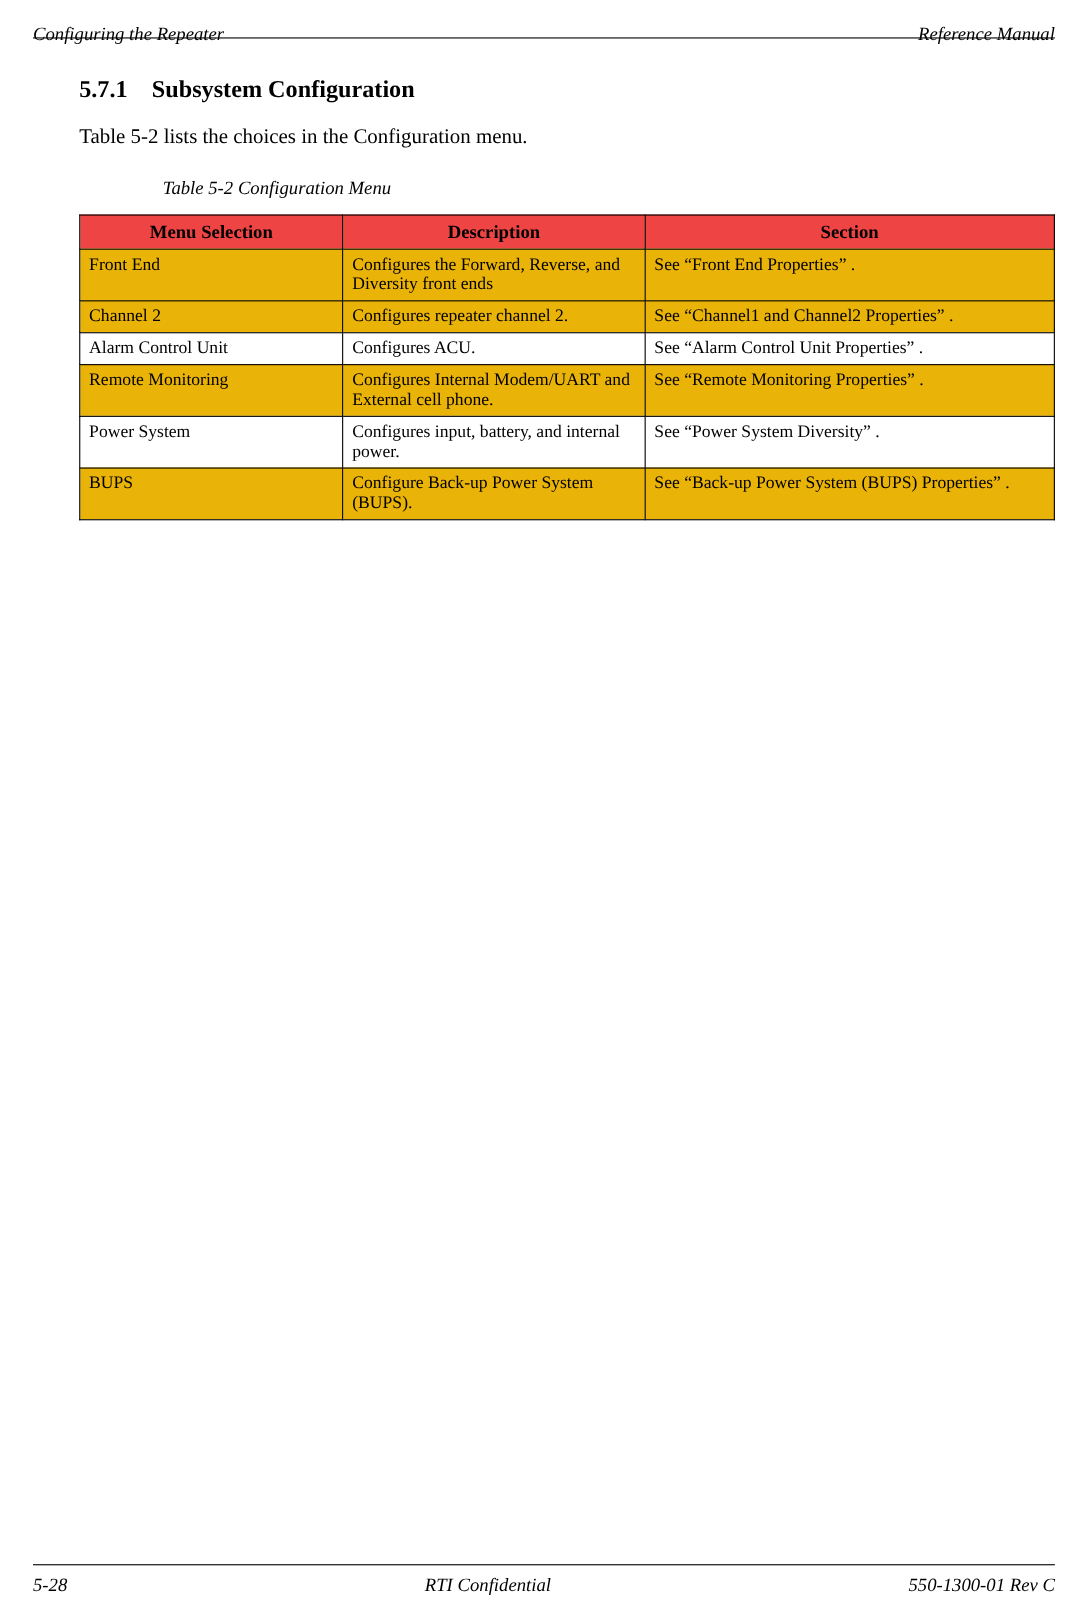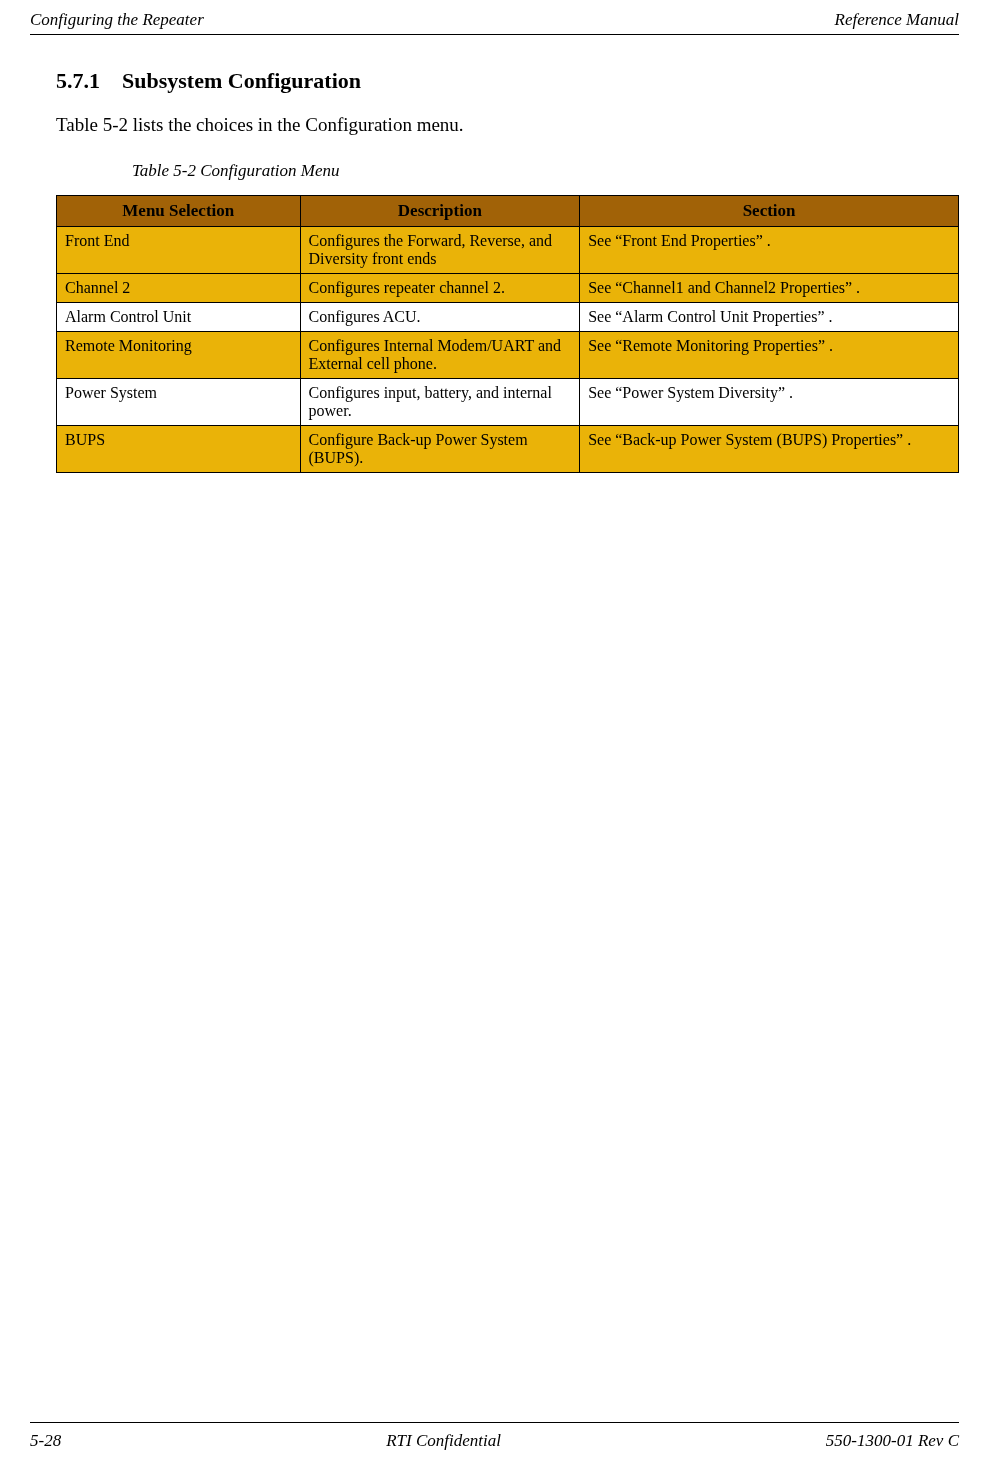--- a/index.html
+++ b/index.html
@@ -12,40 +12,40 @@
     background: #fff;
   }
   .page {
     position: relative;
     width: 989px;
     height: 1465px;
     box-sizing: border-box;
   }
   .header {
     position: absolute;
-    top: 10px;
+    top: 21px;
     left: 30px;
     right: 30px;
     display: flex;
     justify-content: space-between;
     font-style: italic;
     font-size: 17px;
     padding-bottom: 2px;
   }
   .header-rule {
     position: absolute;
     top: 34px;
     left: 30px;
     right: 30px;
     border-top: 1.2px solid #000;
   }
   .content {
     position: absolute;
     top: 60px;
-    left: 56px;
+    left: 72px;
     right: 30px;
   }
   .section-heading {
     font-weight: bold;
     font-size: 22px;
     margin-top: 8px;
     margin-bottom: 18px;
   }
   .body-text {
     font-size: 19px;
@@ -71,21 +71,21 @@
   th, td {
     border: 1px solid #000;
     padding: 5px 8px;
     text-align: left;
     vertical-align: top;
   }
   th {
     font-weight: bold;
     text-align: center;
     font-size: 17px;
-    background: #a16207;
+    background: #ef4444;
   }
   tr.shaded td {
     background: #eab308;
   }
   col.c1 { width: 27%; }
   col.c2 { width: 31%; }
   col.c3 { width: 42%; }
   .footer-rule {
     position: absolute;
     bottom: 42px;

